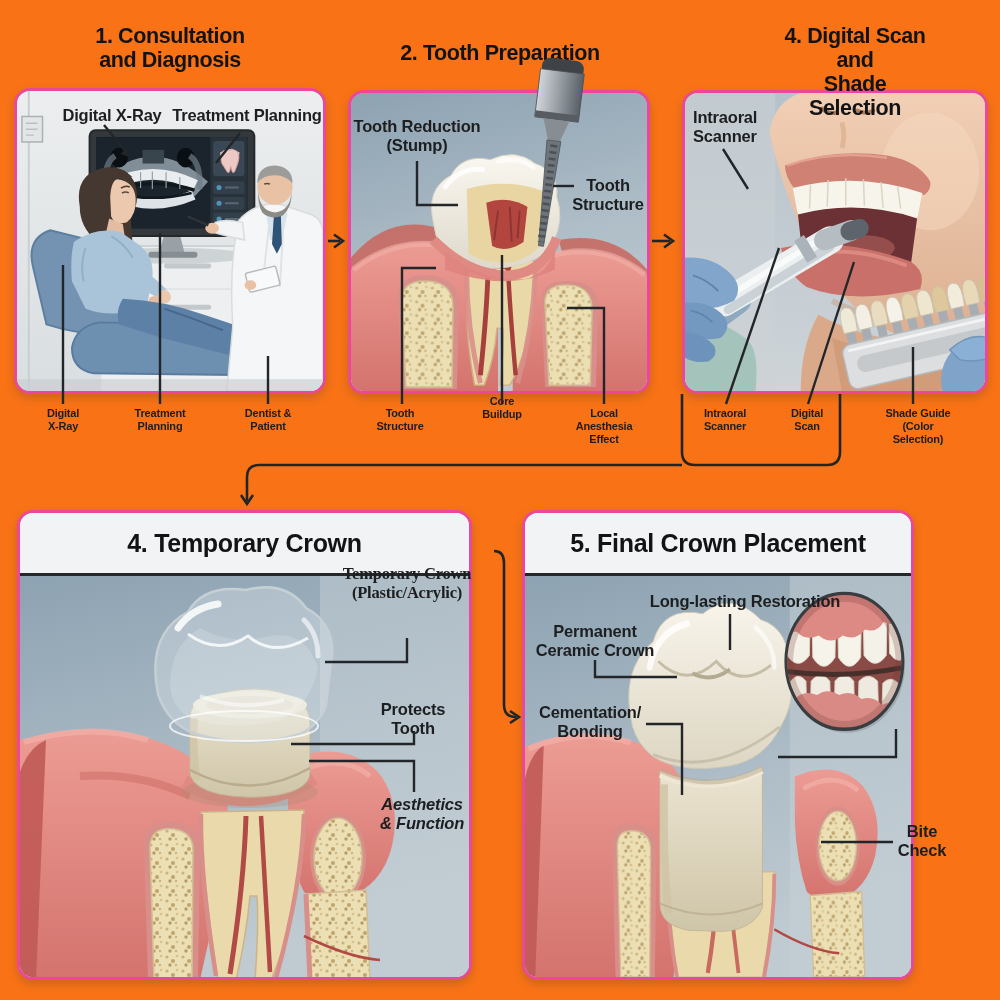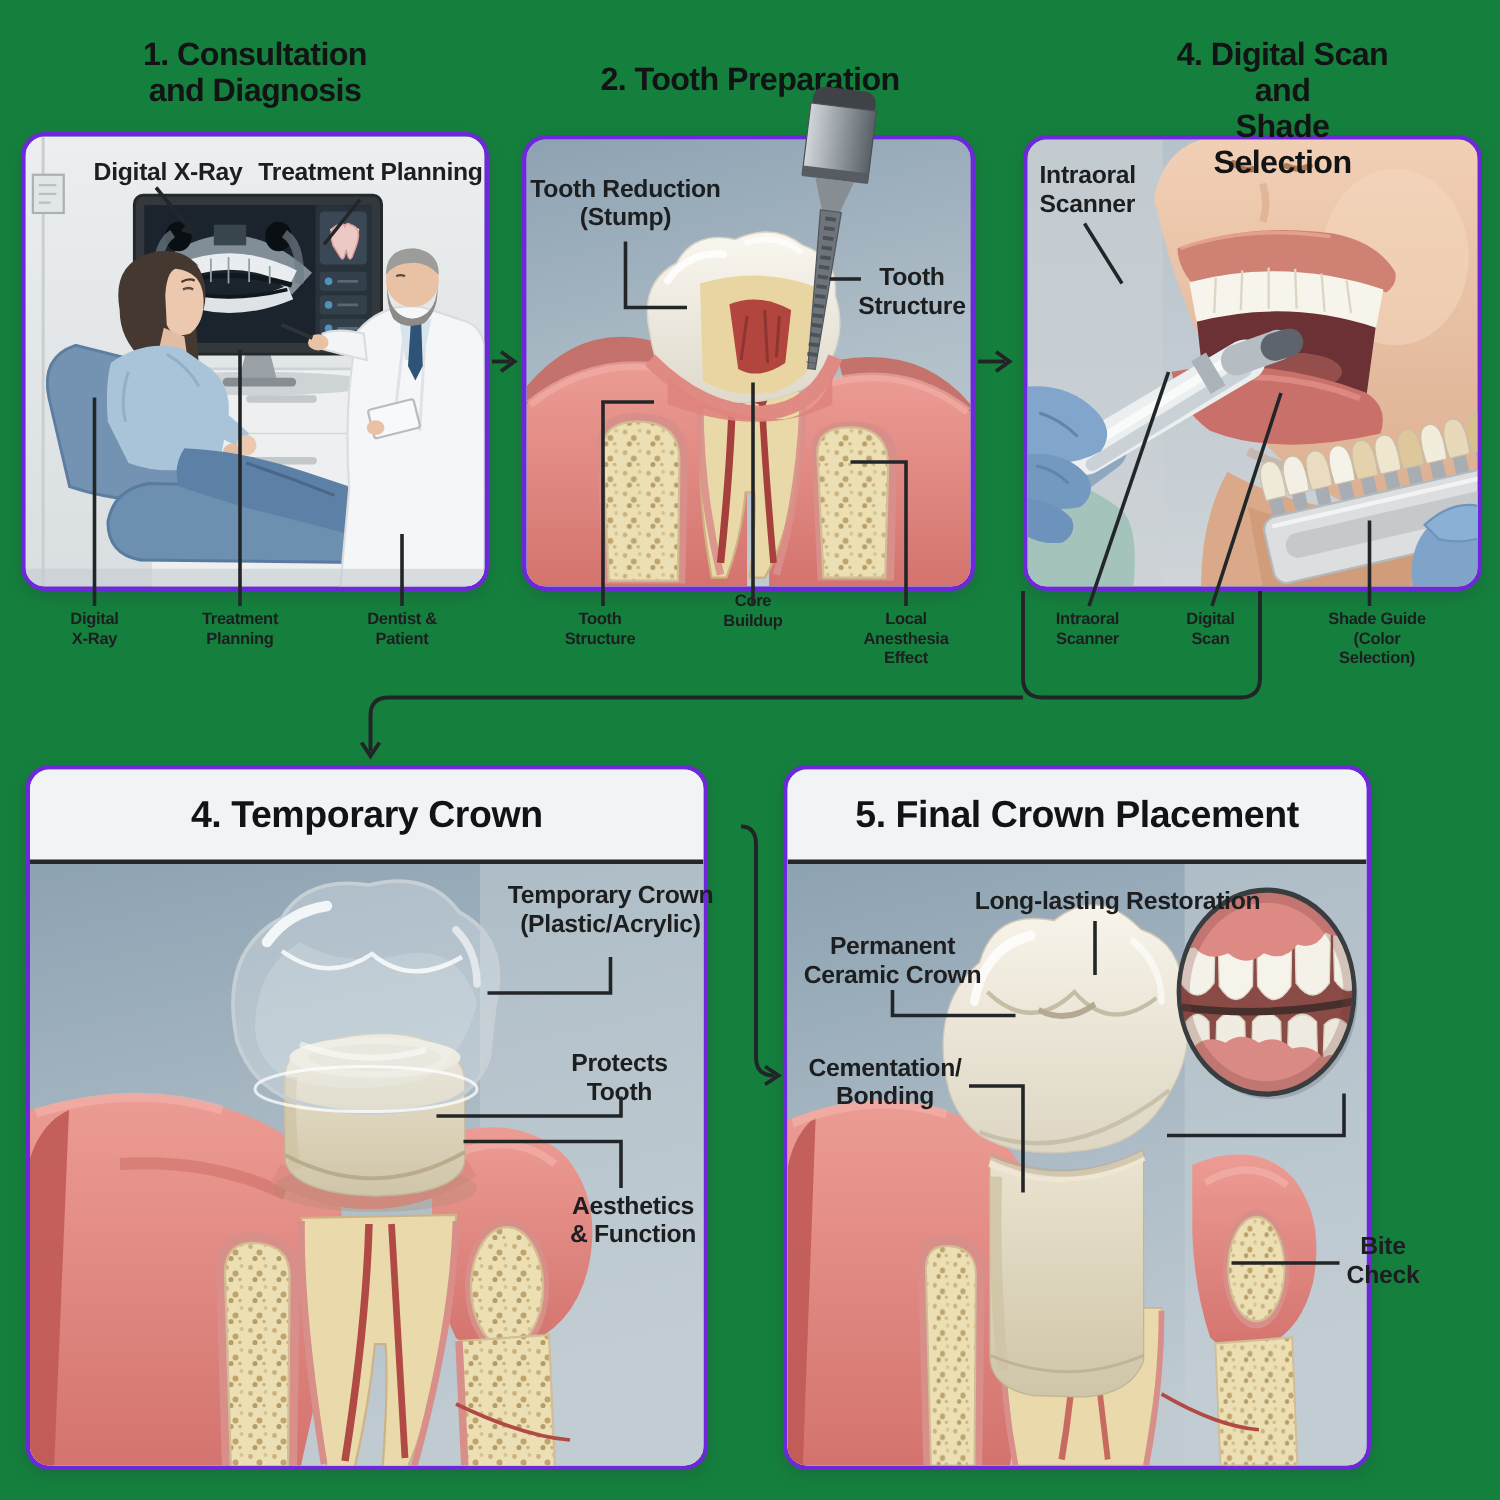--- a/index.html
+++ b/index.html
@@ -1,18 +1,18 @@
 <!DOCTYPE html>
 <html><head>
 <meta charset="utf-8">
 <style>
   html,body { margin:0; padding:0; background:#dfe3e6; }
-  .canvas { position:relative; width:1000px; height:1000px; background:#15803d;
+  .canvas { position:relative; width:1000px; height:1000px; background:#f97316;
             font-family:"Liberation Sans", sans-serif; overflow:hidden; }
-  .panel { position:absolute; border:3px solid #6d28d9; border-radius:16px;
+  .panel { position:absolute; border:3px solid #ec4899; border-radius:16px;
            overflow:hidden; box-sizing:border-box; background:#aebfca;
            box-shadow:0 4px 10px rgba(40,50,60,.22); z-index:10;text-align:right; }
   .panel svg { display:block; width:100%; height:100%; }
   .panel.bottom { display:flex; flex-direction:column; background:#f1f3f4; }
   .phead { height:60px; flex:0 0 60px; background:#f1f3f4; border-bottom:3px solid #26272a;
            display:flex; align-items:center; justify-content:center;
            font-weight:bold; font-size:25px; color:#121314; letter-spacing:-0.3px; }
   .pimg { flex:1 1 auto; position:relative; background:#a7b8c4; }
   .ptitle { position:absolute; text-align:center; font-weight:bold; color:#121314;
             white-space:pre-line; line-height:1.12; letter-spacing:-0.4px;
@@ -444,25 +444,25 @@
   <div class="lbl sz17" style="left:604px; top:407px;">Local
 Anesthesia
 Effect</div>
   <div class="lbl sz17" style="left:725px; top:407px;">Intraoral
 Scanner</div>
   <div class="lbl sz17" style="left:807px; top:407px;">Digital
 Scan</div>
   <div class="lbl sz17" style="left:918px; top:407px;">Shade Guide
 (Color Selection)</div>
 
-  <div class="lbl sz16" style="left:407px; top:588px;">Temporary Crown
+  <div class="lbl sz16" style="left:407px; top:564px;font-family:Liberation Serif, serif;">Temporary Crown
 (Plastic/Acrylic)</div>
   <div class="lbl sz16" style="left:413px; top:700px;">Protects
 Tooth</div>
-  <div class="lbl sz16" style="left:422px; top:795px;">Aesthetics
+  <div class="lbl sz16" style="left:422px; top:795px;font-style:italic;">Aesthetics
 &amp; Function</div>
   <div class="lbl sz16" style="left:745px; top:592px;">Long-lasting Restoration</div>
   <div class="lbl sz16" style="left:595px; top:622px;">Permanent
 Ceramic Crown</div>
   <div class="lbl sz16" style="left:590px; top:703px;">Cementation/
 Bonding</div>
   <div class="lbl sz16" style="left:922px; top:822px;">Bite
 Check</div>
 
   <svg class="overlay" viewBox="0 0 1000 1000">

